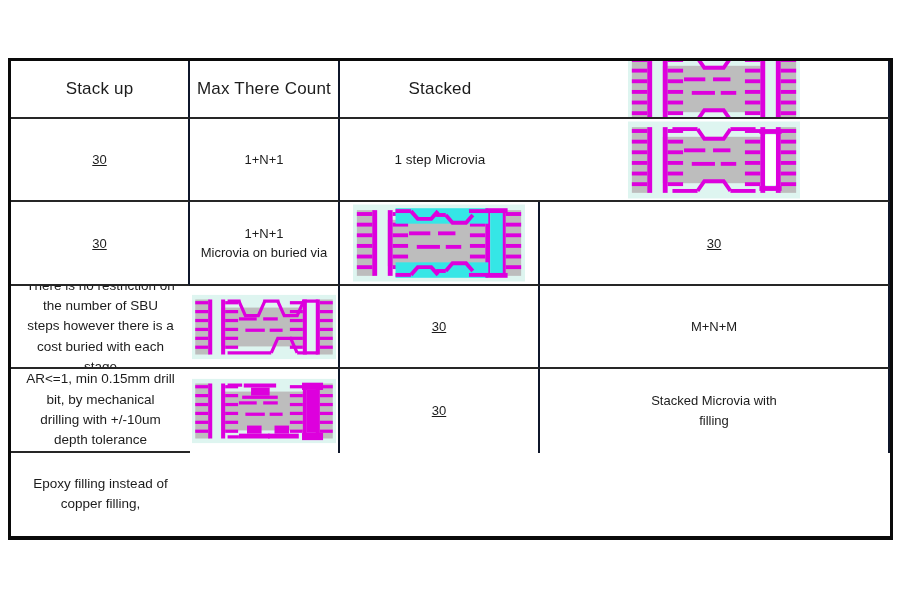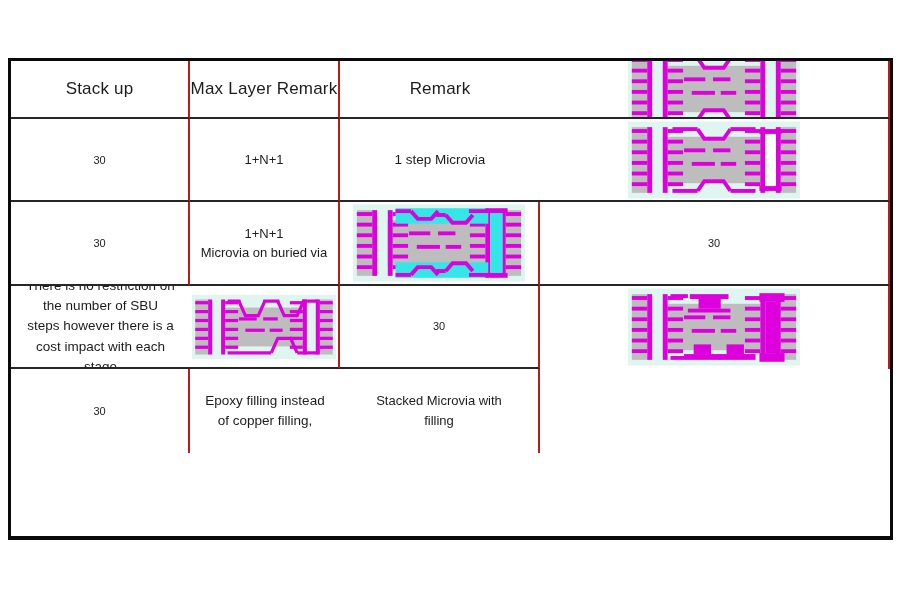--- a/index.html
+++ b/index.html
@@ -3,26 +3,26 @@
 <meta charset="utf-8">
 <style>
   html,body{margin:0;padding:0;background:#ffffff;}
   .page{position:relative;width:900px;height:600px;background:#ffffff;overflow:hidden;
         font-family:"Liberation Sans", sans-serif;color:#1c1c1c;}
   .cap-table{position:absolute;left:8px;top:58px;width:885px;height:482px;box-sizing:border-box;
         border:3px solid #0a0a0a;border-bottom-width:4px;background:#ffffff;
         display:grid;grid-template-columns:179px 150px 200px 1fr;
         grid-template-rows:58px repeat(5,1fr);}
   .cell{display:flex;align-items:center;justify-content:center;text-align:center;
-        border-right:2px solid #b91c1c;border-bottom:2px solid #262626;box-sizing:border-box;
+        border-right:2px solid #0f172a;border-bottom:2px solid #262626;box-sizing:border-box;
         overflow:hidden;}
   .cell.last-col{border-right:none;}
   .cell.last-row{border-bottom:none;}
   .hdr{font-size:17px;letter-spacing:.2px;line-height:1.25;}
-  .count{font-size:11px;}
+  .count{font-size:13px;text-decoration:underline;}
   .type{font-size:13px;line-height:1.5;white-space:pre-line;padding:0 6px;}
   .remark{font-size:13.5px;line-height:1.5;padding:12px 15px;}
   .diagram-cell{padding:2px;}
   .diagram-cell svg{display:block;width:172px;height:78px;}
   
   .m{fill:var(--magenta,#dd00dd);}
   .g{fill:var(--core_gray,#bdbdbd);}
   .dl{fill:var(--dielectric_light,#def5f0);}
   .c{fill:var(--cyan_fill,#35e6e6);}
   .w{fill:var(--white_fill,#ffffff);}
@@ -74,22 +74,22 @@
           <rect x="96" y="42" width="16" height="4"></rect>
       </g>
     </symbol>
   </defs>
 </svg>
 
 <div class="page">
   <div class="cap-table">
 
     <div class="cell hdr">Stack up</div>
-    <div class="cell hdr">Max Layer Remark</div>
-    <div class="cell hdr last-col">Remark</div>
+    <div class="cell hdr">Max There Count</div>
+    <div class="cell hdr last-col">Stacked</div>
 
     <div class="cell diagram-cell">
       <svg viewBox="0 0 178 80">
         <use href="#sd-base"></use>
         <g class="m">
           <rect x="46" y="6" width="26" height="4"></rect>
             <rect x="106" y="6" width="26" height="4"></rect>
           <rect x="46" y="70" width="26" height="4"></rect>
             <rect x="106" y="70" width="26" height="4"></rect>
         </g>
@@ -141,38 +141,40 @@
           <rect x="137" y="4" width="23" height="5"></rect>
           <rect x="137" y="71" width="23" height="5"></rect>
         </g>
         <path class="mline" d="M60,7 L67,15 L81,15 L88,7"></path>
         <path class="mline" d="M96,11 L103,19 L117,19 L124,11"></path>
         <path class="mline" d="M60,73 L67,65 L81,65 L88,73"></path>
         <path class="mline" d="M96,69 L103,61 L117,61 L124,69"></path>
       </svg>
     </div>
     <div class="cell count">30</div>
-    <div class="cell remark last-col">There is no restriction on the number of SBU steps however there is a cost impact with each stage</div>
+    <div class="cell remark last-col">There is no restriction on the number of SBU steps however there is a cost buried with each stage</div>
 
     <div class="cell diagram-cell">
       <svg viewBox="0 0 178 80">
         <use href="#sd-base"></use>
         <g class="m">
           <rect x="44" y="6" width="16" height="4"></rect>
             <rect x="88" y="6" width="20" height="4"></rect>
           <rect x="136" y="6" width="20" height="4"></rect>
           <rect x="44" y="70" width="54" height="4"></rect>
             <rect x="130" y="70" width="26" height="4"></rect>
         </g>
         <path class="mline" d="M58,8 L66,26 L82,26 L90,8"></path>
         <path class="mline" d="M106,8 L114,26 L130,26 L138,8"></path>
         <path class="mline" d="M98,72 L106,54 L122,54 L130,72"></path>
       </svg>
     </div>
     <div class="cell count">30</div>
+    <div class="cell type">M+N+M</div>
+    <div class="cell remark last-col">AR&lt;=1, min 0.15mm drill bit, by mechanical drilling with +/-10um depth tolerance</div>
 
     <div class="cell diagram-cell last-row">
       <svg viewBox="0 0 178 80">
         <use href="#sd-base"></use>
         <g class="m">
           <rect x="44" y="6" width="18" height="4"></rect>
           <rect x="64" y="6" width="40" height="5"></rect>
           <rect x="73" y="11" width="23" height="10"></rect>
           <rect x="62" y="21" width="44" height="4"></rect>
           <rect x="44" y="70" width="14" height="4"></rect>
@@ -180,18 +182,18 @@
           <rect x="58" y="68" width="38" height="6"></rect>
           <rect x="102" y="58" width="18" height="10"></rect>
           <rect x="94" y="68" width="38" height="6"></rect>
           <rect x="136" y="5" width="26" height="9"></rect>
           <rect x="142" y="14" width="13" height="53"></rect>
           <rect x="136" y="67" width="26" height="9"></rect>
         </g>
       </svg>
     </div>
     <div class="cell count last-row">30</div>
-    <div class="cell remark last-col last-row">Epoxy filling instead of copper filling,</div>
     <div class="cell type last-row">Stacked Microvia with
 filling</div>
+    <div class="cell remark last-col last-row">Epoxy filling instead of copper filling,</div>
 
   </div>
 </div>
 
 </body></html>

